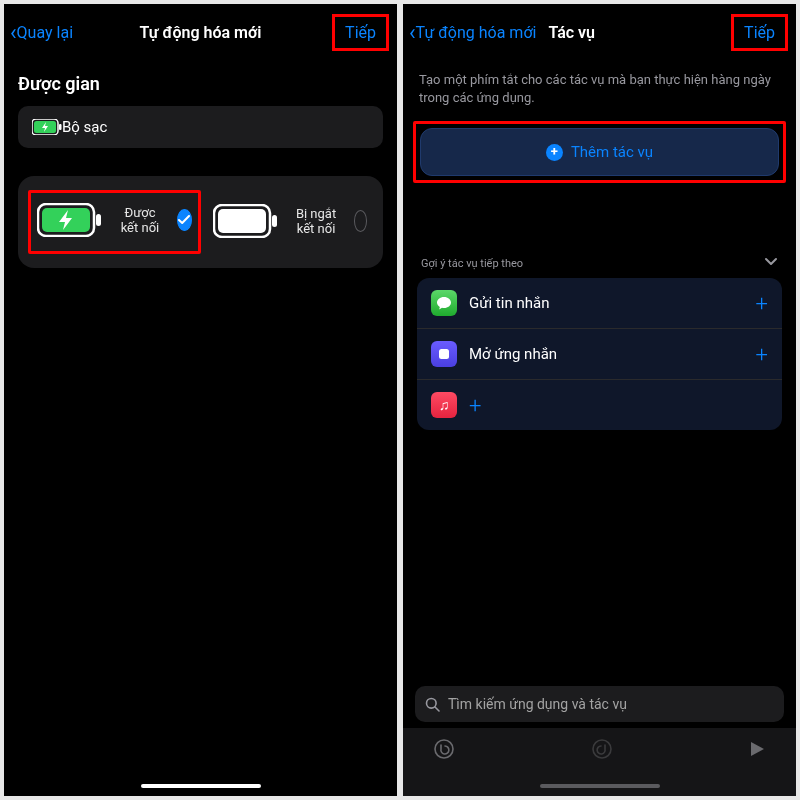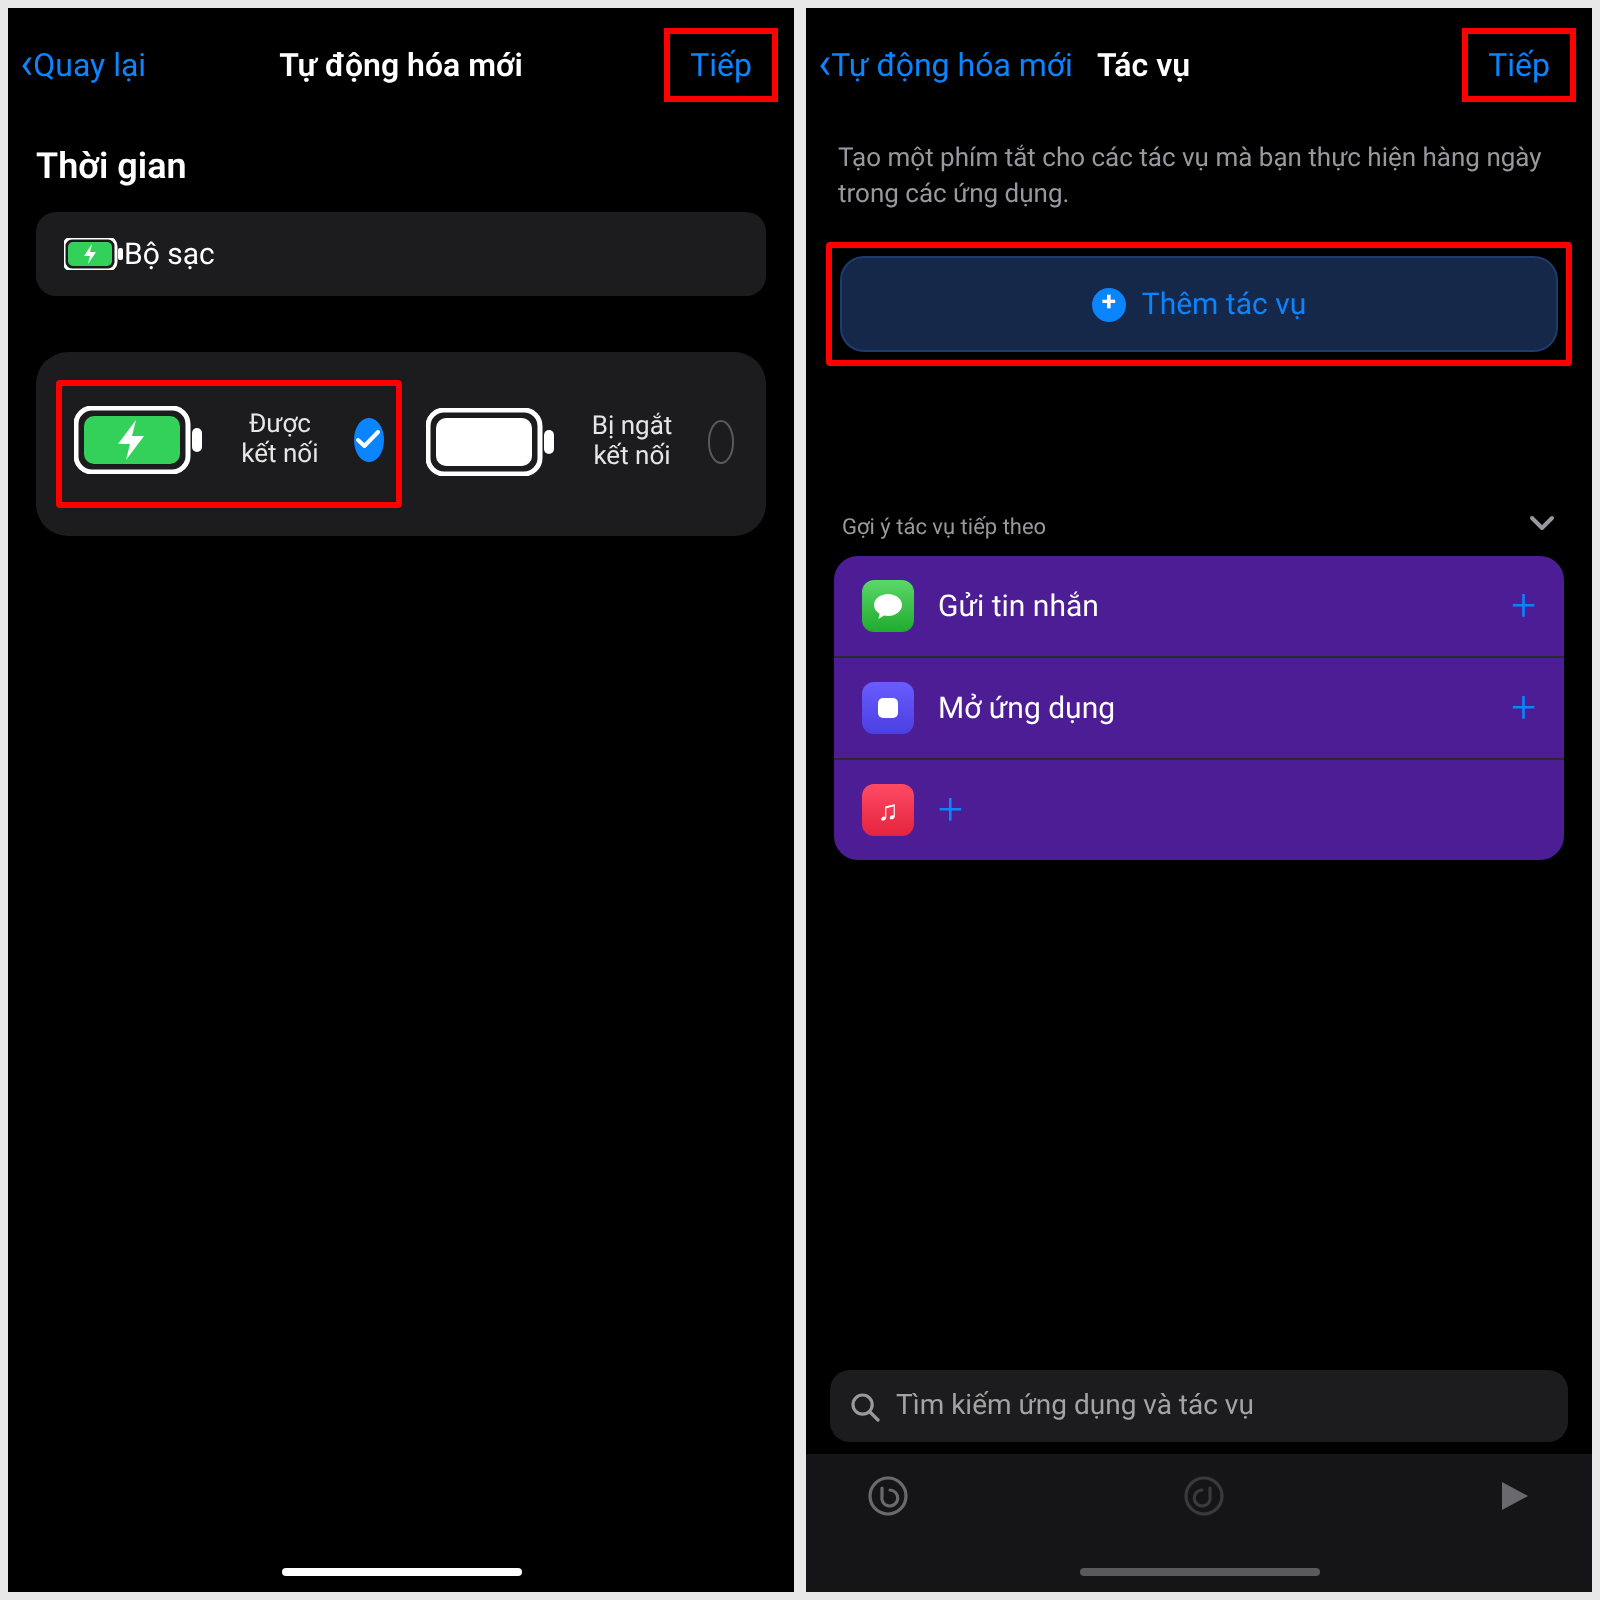--- a/index.html
+++ b/index.html
@@ -26,21 +26,21 @@
   .radio { width: 22px; height: 22px; border-radius: 50%; border: 1.5px solid #5a5a5e; display:flex; align-items:center; justify-content:center; }
   .radio.checked { background:#0a84ff; border-color:#0a84ff; }
   .radio.checked svg { display:block; }
   .option-left-highlight { border: 3px solid #ff0000; border-radius: 2px; padding: 4px 6px 8px 6px; margin: -4px -2px -8px -2px; }
   .desc { color: #98989f; font-size: 13px; line-height: 1.4; margin: 10px 2px 14px 2px; }
   .big-btn { background: #16284a; border: 1px solid #1f3a6d; border-radius: 12px; height: 48px; display:flex; align-items:center; justify-content:center; gap:8px; color:#0a84ff; font-size:15px; cursor:pointer; }
   .big-btn-wrap { padding: 4px; border: 3px solid #ff0000; border-radius: 2px; margin: 0 -4px 8px -4px;}
   .plus-circ { width:17px; height:17px; border-radius:50%; background:#0a84ff; color:#fff; display:inline-flex; align-items:center; justify-content:center; font-size:13px; font-weight:700; line-height:0; }
   .spacer-flex { flex: 1; }
   .sugg-head { display:flex; align-items:center; justify-content:space-between; color:#98989f; font-size:11px; padding: 6px 4px 8px 4px; margin-top: 60px;}
-  .sugg-list { display:flex; flex-direction:column; gap:0; background:#4c1d95; border-radius:12px; overflow:hidden;}
+  .sugg-list { display:flex; flex-direction:column; gap:0; background:#0f172a; border-radius:12px; overflow:hidden;}
   .sugg-item { display:flex; align-items:center; gap:12px; padding:12px 14px; cursor:pointer; border-bottom:0.5px solid #2a2a2c;}
   .sugg-item:last-child { border-bottom:none; }
   .app-icon { width:26px; height:26px; border-radius:6px; display:flex; align-items:center; justify-content:center; flex-shrink:0;}
   .app-icon.green { background: linear-gradient(#5bd769,#1fab2e); }
   .app-icon.purple { background: linear-gradient(#6a5cff,#4a3fe0); }
   .app-icon.red { background: linear-gradient(#ff4a63,#e5233f); }
   .app-icon span { color:#fff; font-size:14px; }
   .sugg-label { flex:1; font-size:15px; color:#fff;}
   .plus-right { color:#0a84ff; font-size:22px; font-weight:300; }
   .search-wrap { padding: 10px 12px 6px 12px; }
@@ -59,21 +59,21 @@
   <div class="nav">
     <div class="back">
       <span class="chev">‹</span>
       <span>Quay lại</span>
     </div>
     <div class="nav-title">Tự động hóa mới</div>
     <div class="next red-box">Tiếp</div>
   </div>
 
   <div class="content">
-    <div class="section-title">Thời gian</div>
+    <div class="section-title">Được gian</div>
 
     <div class="row-item">
       <span class="battery-small">
         <svg width="30" height="16" viewBox="0 0 30 16">
           <rect x="0" y="0" width="26" height="16" rx="4" fill="none" stroke="#fff" stroke-width="1.5"></rect>
           <rect x="27" y="5" width="2.5" height="6" rx="1" fill="#fff"></rect>
           <rect x="2" y="2" width="22" height="12" rx="2.5" fill="#33d15a"></rect>
           <path d="M14 3 L10 9 L13 9 L12 13 L16 7 L13 7 Z" fill="#fff"></path>
         </svg>
       </span>
@@ -156,21 +156,21 @@
         </div>
         <div class="sugg-label">Gửi tin nhắn</div>
         <div class="plus-right">+</div>
       </div>
       <div class="sugg-item">
         <div class="app-icon purple">
           <svg width="14" height="14" viewBox="0 0 14 14">
               <rect x="2" y="2" width="10" height="10" rx="2.5" fill="#fff"></rect>
             </svg>
         </div>
-        <div class="sugg-label">Mở ứng dụng</div>
+        <div class="sugg-label">Mở ứng nhắn</div>
         <div class="plus-right">+</div>
       </div>
       <div class="sugg-item">
         <div class="app-icon red">
             <span>♫</span>
           </div>
         <div class="plus-right">+</div>
       </div>
     </div>
 

